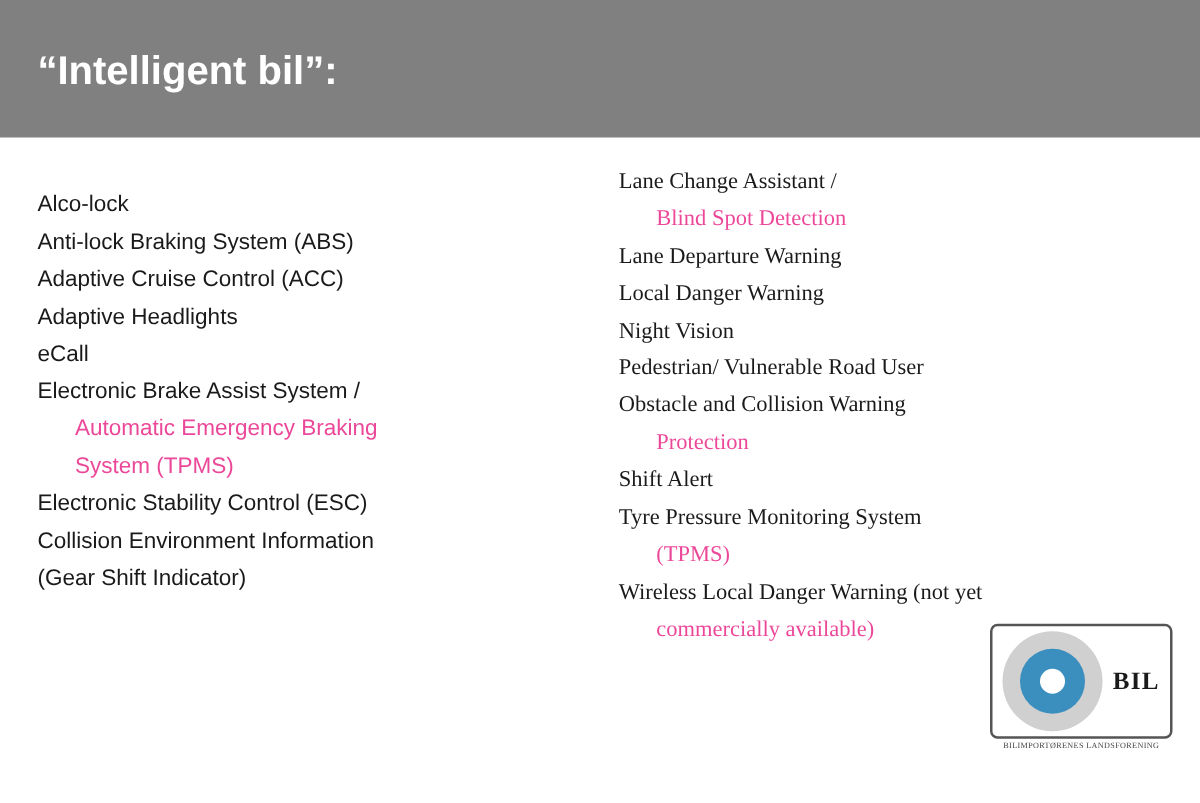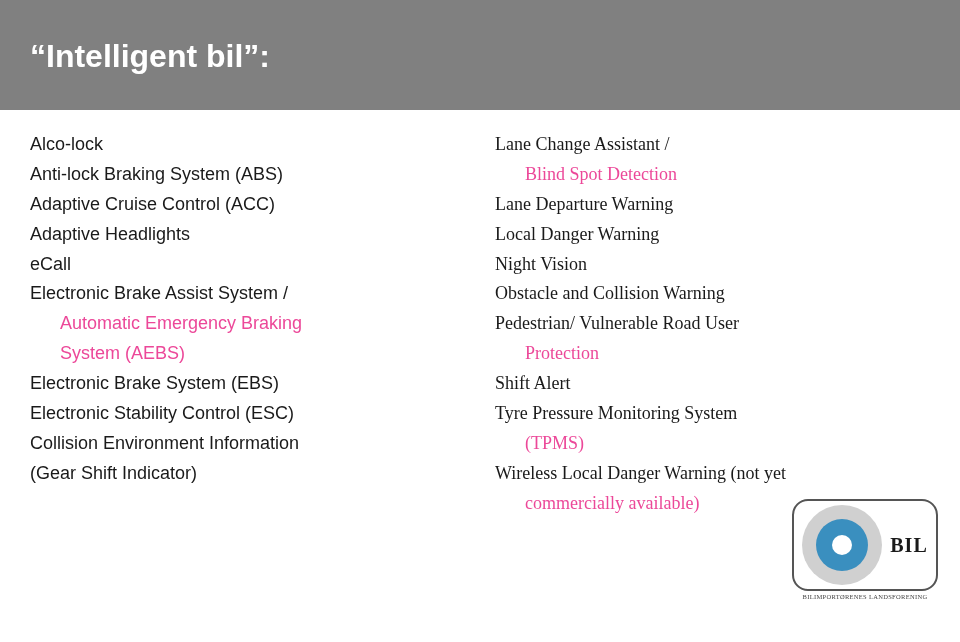--- a/index.html
+++ b/index.html
@@ -43,20 +43,21 @@
       flex: 1;
       padding: 20px 30px 20px 30px;
       gap: 30px;
     }
 
     .left-column {
       flex: 1;
       display: flex;
       flex-direction: column;
       gap: 0;
+      margin-top: 19px;
     }
 
     .right-column {
       flex: 1;
       display: flex;
       flex-direction: column;
       gap: 0;
       position: relative;
       font-family: Liberation Serif, serif;
     }
@@ -119,21 +120,21 @@
     .logo-wrapper {
       display: flex;
       flex-direction: column;
       align-items: center;
     }
 
     .logo-badge {
       display: flex;
       align-items: center;
       border: 2px solid #555;
-      border-radius: 16px;
+      border-radius: 6px;
       padding: 4px 8px;
       gap: 8px;
       background: white;
     }
 
     .logo-badge-text {
       font-size: 20px;
       font-weight: bold;
       color: #1a1a1a;
       letter-spacing: 1px;
@@ -161,36 +162,35 @@
   <div class="content-area">
 
     <div class="left-column" id="left-col">
     <div class="list-item">Alco-lock</div>
         <div class="list-item">Anti-lock Braking System (ABS)</div>
         <div class="list-item">Adaptive Cruise Control (ACC)</div>
         <div class="list-item">Adaptive Headlights</div>
         <div class="list-item">eCall</div>
         <div class="list-item">Electronic Brake Assist System /</div>
         <div class="list-item-indented">Automatic Emergency Braking</div>
-        <div class="list-item-indented">System (AEBS)</div>
-        <div class="list-item">Electronic Brake System (EBS)</div>
+        <div class="list-item-indented">System (TPMS)</div>
         <div class="list-item">Electronic Stability Control (ESC)</div>
         <div class="list-item">Collision Environment Information</div>
         <div class="list-item">(Gear Shift Indicator)</div>
       </div>
 
     <div class="right-column" id="right-col">
 
       <div class="list-item">Lane Change Assistant /</div>
         <div class="list-item-indented">Blind Spot Detection</div>
         <div class="list-item">Lane Departure Warning</div>
         <div class="list-item">Local Danger Warning</div>
         <div class="list-item">Night Vision</div>
+        <div class="list-item">Pedestrian/ Vulnerable Road User</div>
         <div class="list-item">Obstacle and Collision Warning</div>
-        <div class="list-item">Pedestrian/ Vulnerable Road User</div>
         <div class="list-item-indented">Protection</div>
         <div class="list-item">Shift Alert</div>
         <div class="list-item">Tyre Pressure Monitoring System</div>
         <div class="list-item-indented">(TPMS)</div>
         <div class="list-item">Wireless Local Danger Warning (not yet</div>
         <div class="list-item-indented">commercially available)</div>
         <div class="logo-container">
         <div class="logo-wrapper">
           <div class="logo-badge">
             <div class="logo-circle-outer">

